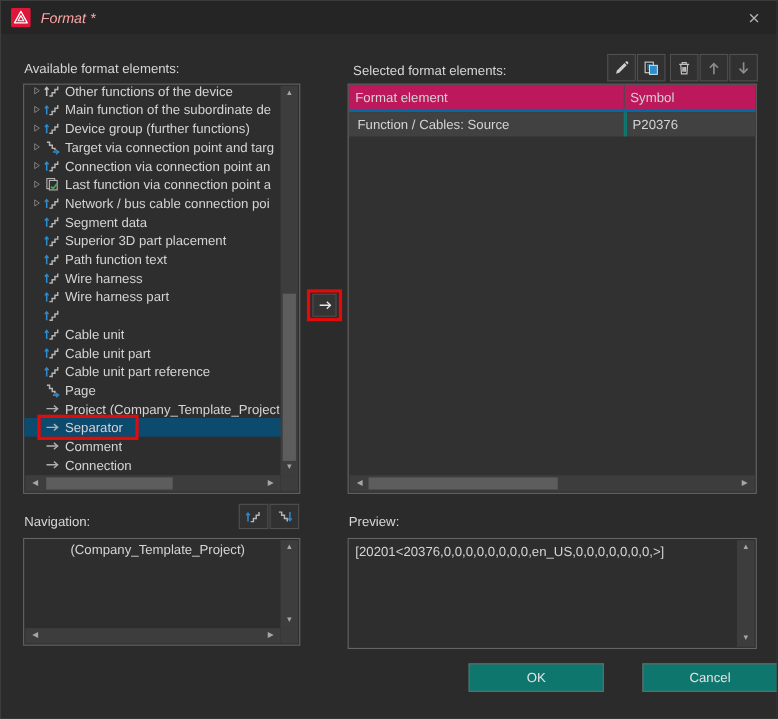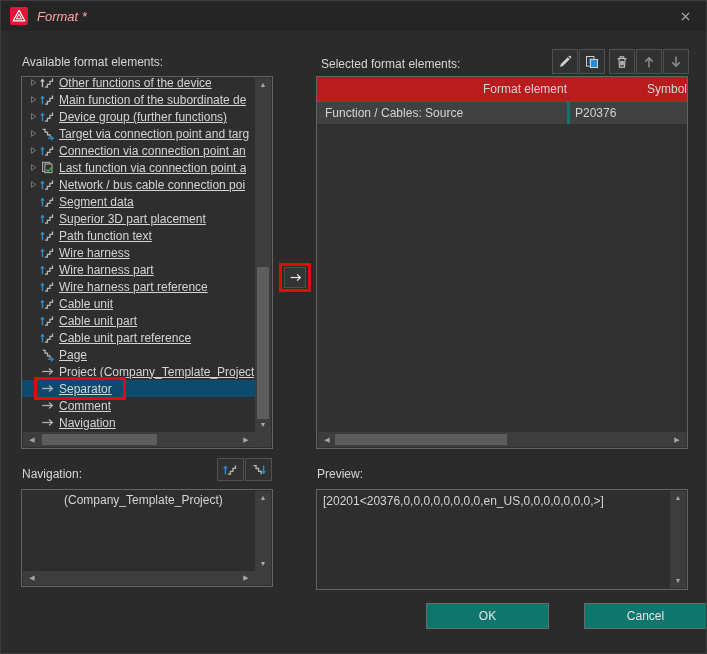--- a/index.html
+++ b/index.html
@@ -13,21 +13,21 @@
   .close svg{width:15px;height:15px;}
   
   .flabel{position:absolute;color:#d6d6d6;white-space:nowrap;}
   
   .box{position:absolute;background:#2e2e2e;border:1px solid #646464;box-sizing:border-box;overflow:hidden;}
   #available-box{left:20px;top:75px;width:252px;height:373px;}
   #selected-box{left:315px;top:75px;width:372px;height:373px;background:#313131;}
   #nav-box{left:20px;top:488px;width:252px;height:98px;padding-left:32px;}
   #preview-box{left:315px;top:488px;width:372px;height:101px;}
   
-  .rows{position:absolute;left:0;top:-3px;right:16px;bottom:15px;overflow:hidden;text-decoration:underline;}
+  .rows{position:absolute;left:0;top:-3px;right:16px;bottom:15px;overflow:hidden;}
   .lrow{height:17px;display:flex;align-items:center;white-space:nowrap;overflow:hidden;padding-left:4px;}
   .lrow.selected{background:#0c4a6e;}
   .exp{width:14px;flex:0 0 14px;display:flex;justify-content:center;align-items:center;}
   .exp svg{width:9px;height:9px;display:block;}
   .icn{flex:0 0 17px;margin-right:2px;}
   .icn svg{width:15px;height:15px;display:block;}
   .ltext{overflow:hidden;}
   
   .vscroll{position:absolute;top:1px;right:1px;width:16px;background:#3d3d3d;}
   .hscroll{position:absolute;left:1px;bottom:1px;height:15px;background:#3d3d3d;}
@@ -39,21 +39,21 @@
   
   .toolbar{position:absolute;display:flex;gap:1px;}
   #selected-toolbar{left:551px;top:48px;}
   #nav-toolbar{left:216px;top:457px;}
   .tbtn{width:26px;height:25px;background:#313131;border:1px solid #505050;box-sizing:border-box;display:flex;align-items:center;justify-content:center;}
   .tbtn:nth-child(3){margin-left:3px;}
   .tbtn svg{width:16px;height:16px;display:block;}
   .nbtn{width:27px;height:23px;background:#313131;border:1px solid #505050;box-sizing:border-box;display:flex;align-items:center;justify-content:center;}
   .nbtn svg{width:15px;height:15px;display:block;}
   
-  .thead{position:absolute;left:0;top:0;right:0;height:25px;background:#b91c1c;border-bottom:1px solid #0369a1;display:flex;box-sizing:border-box;text-align:right;}
+  .thead{position:absolute;left:0;top:0;right:0;height:25px;background:#be185d;border-bottom:3px solid #0369a1;display:flex;box-sizing:border-box;}
   .th{line-height:24px;box-sizing:border-box;overflow:hidden;white-space:nowrap;}
   .th1{width:250px;padding-left:6px;}
   .th2{flex:1;border-left:1px solid #4a4a4a;padding-left:5px;}
   #table-rows{position:absolute;left:0;top:25px;right:0;}
   .trow{height:22px;background:#414141;display:flex;}
   .td{line-height:22px;box-sizing:border-box;overflow:hidden;white-space:nowrap;}
   .td1{width:250px;padding-left:8px;}
   .td2{flex:1;border-left:3px solid #0f766e;padding-left:5px;}
   
   .nrow{height:17px;line-height:17px;padding-left:10px;white-space:nowrap;overflow:hidden;margin-top:2px;}
@@ -261,21 +261,20 @@
         </div>
         <div class="lrow">
           <span class="exp"></span>
           <span class="icn">
             <svg viewBox="0 0 16 16">
               <path d="M5.2 13 H7.9 V9.9 H10.6 V6.8 H13.3 V3.8" fill="none" stroke="#b7b7b7" stroke-width="1.4"></path>
               <path d="M2.6 13 V5.2" fill="none" stroke="#2d8ccd" stroke-width="1.5"></path>
               <path d="M0.8 7 L2.6 4.7 L4.4 7" fill="none" stroke="#2d8ccd" stroke-width="1.3"></path>
             </svg>
           </span>
-          <span class="ltext">Wire harness part reference</span>
         </div>
         <div class="lrow">
           <span class="exp"></span>
           <span class="icn">
             <svg viewBox="0 0 16 16">
               <path d="M5.2 13 H7.9 V9.9 H10.6 V6.8 H13.3 V3.8" fill="none" stroke="#b7b7b7" stroke-width="1.4"></path>
               <path d="M2.6 13 V5.2" fill="none" stroke="#2d8ccd" stroke-width="1.5"></path>
               <path d="M0.8 7 L2.6 4.7 L4.4 7" fill="none" stroke="#2d8ccd" stroke-width="1.3"></path>
             </svg>
           </span>
@@ -345,21 +344,21 @@
           <span class="ltext">Comment</span>
         </div>
         <div class="lrow">
           <span class="exp"></span>
           <span class="icn">
             <svg viewBox="0 0 16 16">
               <path d="M2.4 8 H12.8" fill="none" stroke="#b0b0b0" stroke-width="1.4"></path>
               <path d="M9.6 4.9 L13.2 8 L9.6 11.1" fill="none" stroke="#b0b0b0" stroke-width="1.4"></path>
             </svg>
           </span>
-          <span class="ltext">Navigation</span>
+          <span class="ltext">Connection</span>
         </div>
       </div>
     <div class="vscroll" style="bottom:16px;">
       <span class="sarr" style="top:0;left:0;">▲</span>
       <div class="vthumb" style="top:189px;height:152px;"></div>
       <span class="sarr" style="bottom:0;left:0;">▼</span>
     </div>
     <div class="hscroll" style="right:17px;">
       <span class="sarr h" style="left:2px;top:0;">◀</span>
       <div class="hthumb" style="left:19px;width:115px;"></div>

